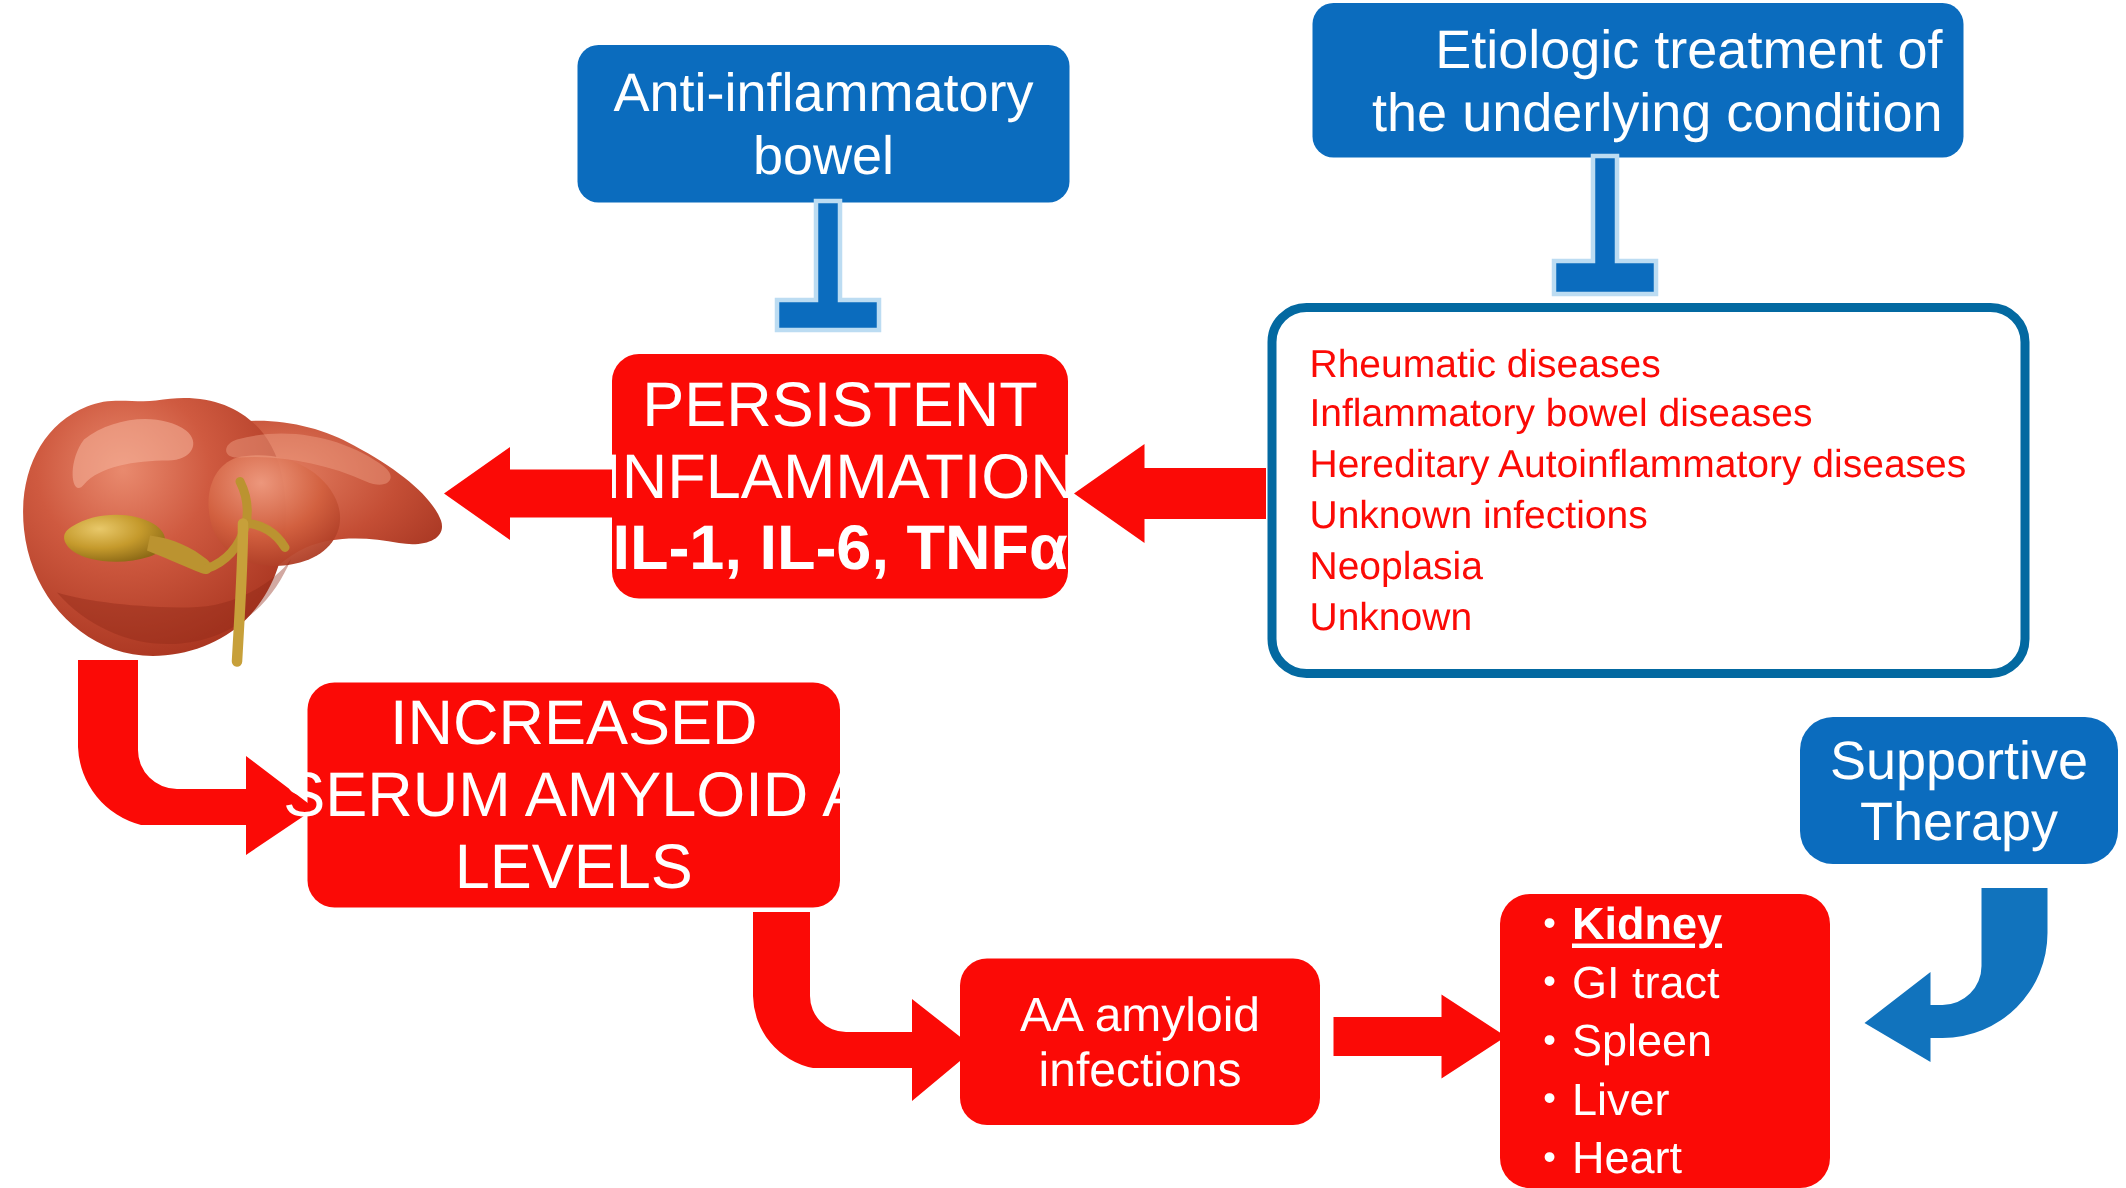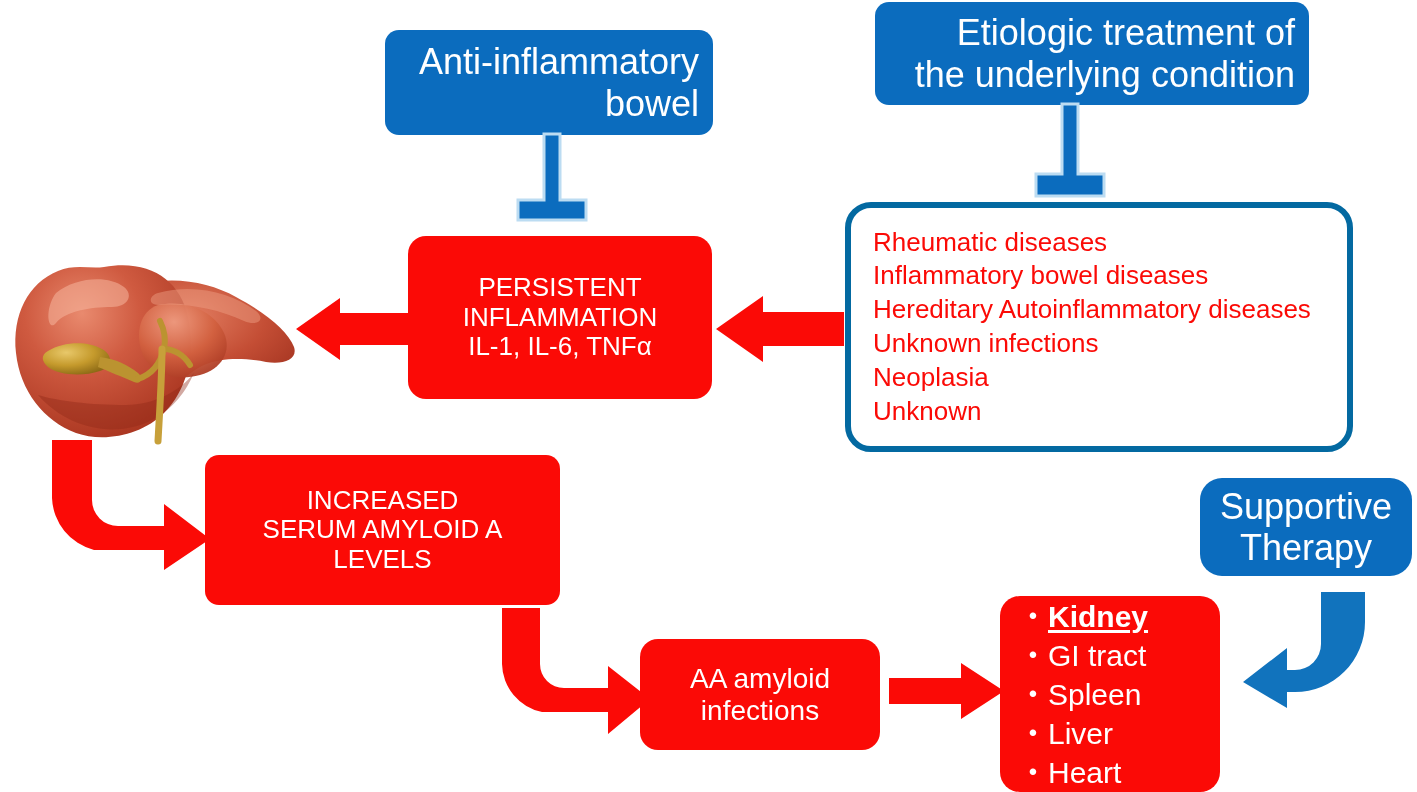--- a/index.html
+++ b/index.html
@@ -33,42 +33,42 @@
     background: #0b6cbe;
     color: #ffffff;
     border-radius: 14px;
     font-size: 36px;
     padding: 6px 14px;
   }
   .red-box {
     background: #fb0a06;
     color: #ffffff;
     border-radius: 18px;
-    font-size: 26px;
+    font-size: 42px;
     padding: 6px 12px;
   }
   .red-outline-box {
     background: #ffffff;
     color: #fb0a06;
     border: 6px solid #0369a1;
     border-radius: 26px;
     align-items: flex-start;
     justify-content: center;
     text-align: left;
     font-size: 26px;
     padding: 10px 0 10px 22px;
   }
   .etio-line {
     display: block;
     width: 100%;
     line-height: 1.30;
     white-space: nowrap;
   }
   .box-line { display: block; white-space: nowrap; }
-  .bold { font-weight: normal; }
+  .bold { font-weight: bold; }
   .organ-box {
     background: #fb0a06;
     color: #ffffff;
     border-radius: 20px;
     align-items: flex-start;
     justify-content: center;
     text-align: left;
     font-size: 30px;
     padding: 8px 0 8px 18px;
   }
@@ -149,21 +149,21 @@
                C74,132 50,130 40,122 C33,116 33,110 40,106 Z" fill="url(#gallG)"></path>
       <path d="M92,112 C108,114 120,120 130,128 C136,133 133,140 126,137
                C114,132 100,126 90,122 Z" fill="#bb9330"></path>
 
       <path d="M130,134 C142,130 152,120 156,104 C158,94 156,84 152,76" stroke="#bb9330" stroke-width="6" fill="none" stroke-linecap="round"></path>
       <path d="M156,104 C166,104 176,110 182,120" stroke="#bb9330" stroke-width="6" fill="none" stroke-linecap="round"></path>
       <path d="M154,104 C154,130 152,160 150,196" stroke="#c7a03a" stroke-width="7" fill="none" stroke-linecap="round"></path>
     </svg>
   </div>
 
-  <div class="node blue-box" style="left:385px; top:30px; width:328px; height:105px;align-items:flex-end;">
+  <div class="node blue-box" style="left:385px; top:30px; width:328px; height:105px;">
     <span class="box-line">Anti-inflammatory</span>
     <span class="box-line">bowel</span>
   </div>
 
   <div class="node blue-box" style="left:875px; top:2px; width:434px; height:103px;align-items:flex-end;">
     <span class="box-line">Etiologic treatment of</span>
     <span class="box-line">the underlying condition</span>
   </div>
 
   <div class="shape" style="left:512px; top:134px;">
@@ -205,34 +205,34 @@
     </svg>
   </div>
 
   <div class="shape" style="left:30px; top:440px;">
     <svg width="180" height="130" viewBox="0 0 180 130">
       <path d="M22,0 H62 V60 A26,26 0 0 0 88,86 H134 V64 L180,99 L134,130 V110 H64
                A56,56 0 0 1 22,58 Z" fill="#fb0a06"></path>
     </svg>
   </div>
 
-  <div class="node red-box" style="left:205px; top:455px; width:355px; height:150px;border-radius:14px;">
+  <div class="node red-box" style="left:205px; top:455px; width:355px; height:150px;">
     <span class="box-line">INCREASED</span>
     <span class="box-line">SERUM AMYLOID A</span>
     <span class="box-line">LEVELS</span>
   </div>
 
   <div class="shape" style="left:484px; top:608px;">
     <svg width="166" height="126" viewBox="0 0 166 126">
       <path d="M18,0 H56 V56 A24,24 0 0 0 80,80 H124 V58 L166,91 L124,126 V104 H58
                A50,50 0 0 1 18,56 Z" fill="#fb0a06"></path>
     </svg>
   </div>
 
-  <div class="node red-box" style="left:640px; top:639px; width:240px; height:111px; font-size:28px;">
+  <div class="node red-box" style="left:640px; top:639px; width:240px; height:111px; font-size:32px;">
     <span class="box-line">AA amyloid</span>
     <span class="box-line">infections</span>
   </div>
 
   <div class="shape" style="left:889px; top:663px;">
     <svg width="115" height="56" viewBox="0 0 115 56">
       <path d="M0,15 H72 V0 L115,28 L72,56 V41 H0 Z" fill="#fb0a06"></path>
     </svg>
   </div>
 

